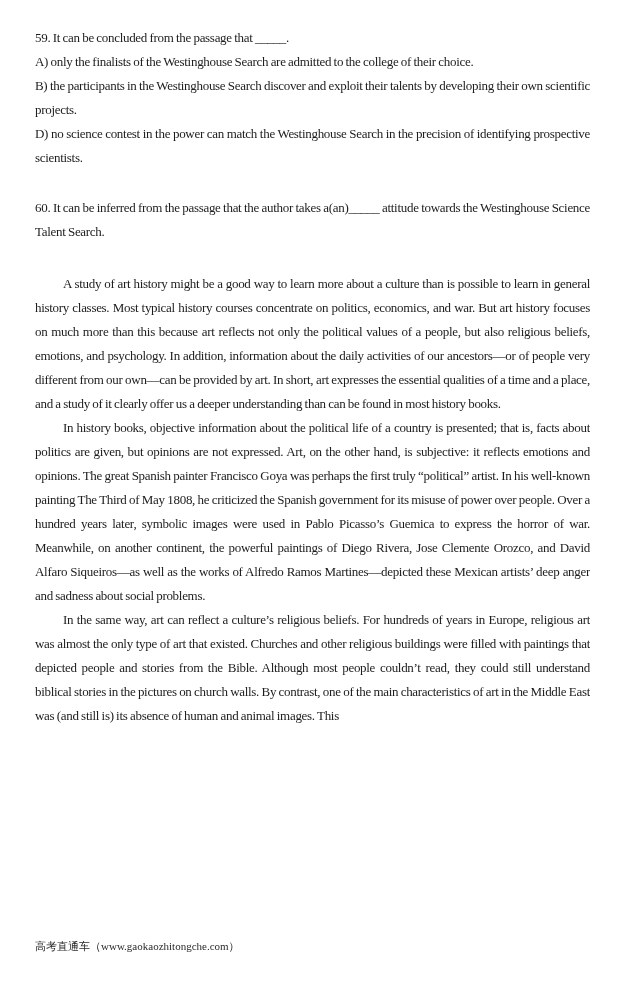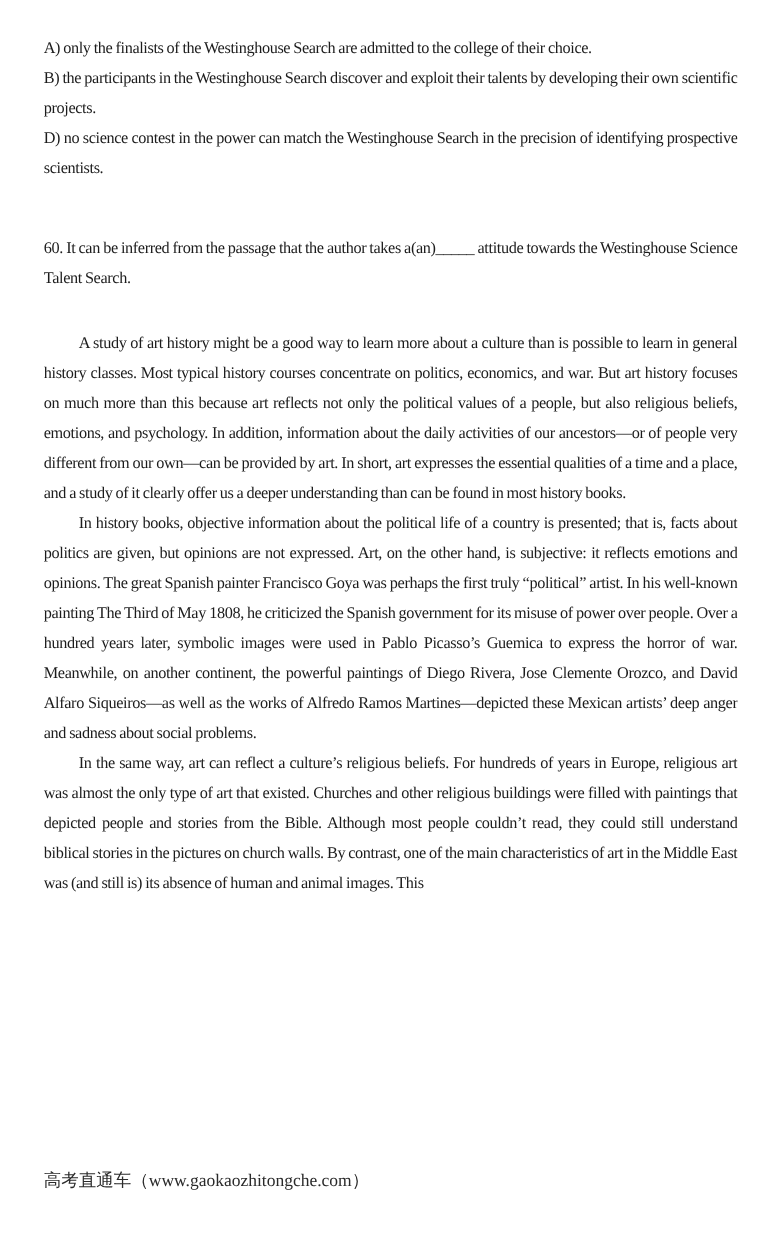--- a/index.html
+++ b/index.html
@@ -26,21 +26,21 @@
   }
   .content p {
     margin: 0;
     font-size: 13px;
     line-height: 24px;
     letter-spacing: -0.3px;
     word-spacing: -0.5px;
     text-align: justify;
   }
   .question-block { margin: 0; }
-  .q60 { margin-top: 40px; }
+  .q60 { margin-top: 26px; }
   .options-grid {
     display: grid;
     grid-template-columns: 140px 1fr;
     font-size: 13px;
     line-height: 24px;
     letter-spacing: -0.3px;
   }
   .options-grid .opt { display: block; }
   .passage-heading {
     margin: 46px 0 0 0;
@@ -48,33 +48,34 @@
     line-height: 24px;
     font-weight: bold;
     letter-spacing: -0.2px;
   }
   .para-first { margin-top: 28px !important; }
   .para { text-indent: 28px; }
   .footer {
     position: absolute;
     left: 35px;
     top: 936px;
-    font-size: 14px;
+    font-size: 11px;
     line-height: 20px;
     color: #2a2a2a;
     font-family: "Liberation Serif", "DejaVu Sans", serif;
   }
 </style>
 </head>
 <body>
 
 <div class="page">
   <div class="content">
 
     <section class="question-block">
+      <p class="stem"><span>59.</span> <span>It can be concluded from the passage that _____.</span></p>
       <p class="option">A) only the finalists of the Westinghouse Search are admitted to the college of their choice.</p>
       <p class="option">B) the participants in the Westinghouse Search discover and exploit their talents by developing their own scientific projects.</p>
       <p class="option">D) no science contest in the power can match the Westinghouse Search in the precision of identifying prospective scientists.</p>
     </section>
 
     <section class="question-block q60">
       <p class="stem"><span>60.</span> <span>It can be inferred from the passage that the author takes a(an)_____ attitude towards the Westinghouse Science Talent Search.</span></p>
     </section>
 
 

